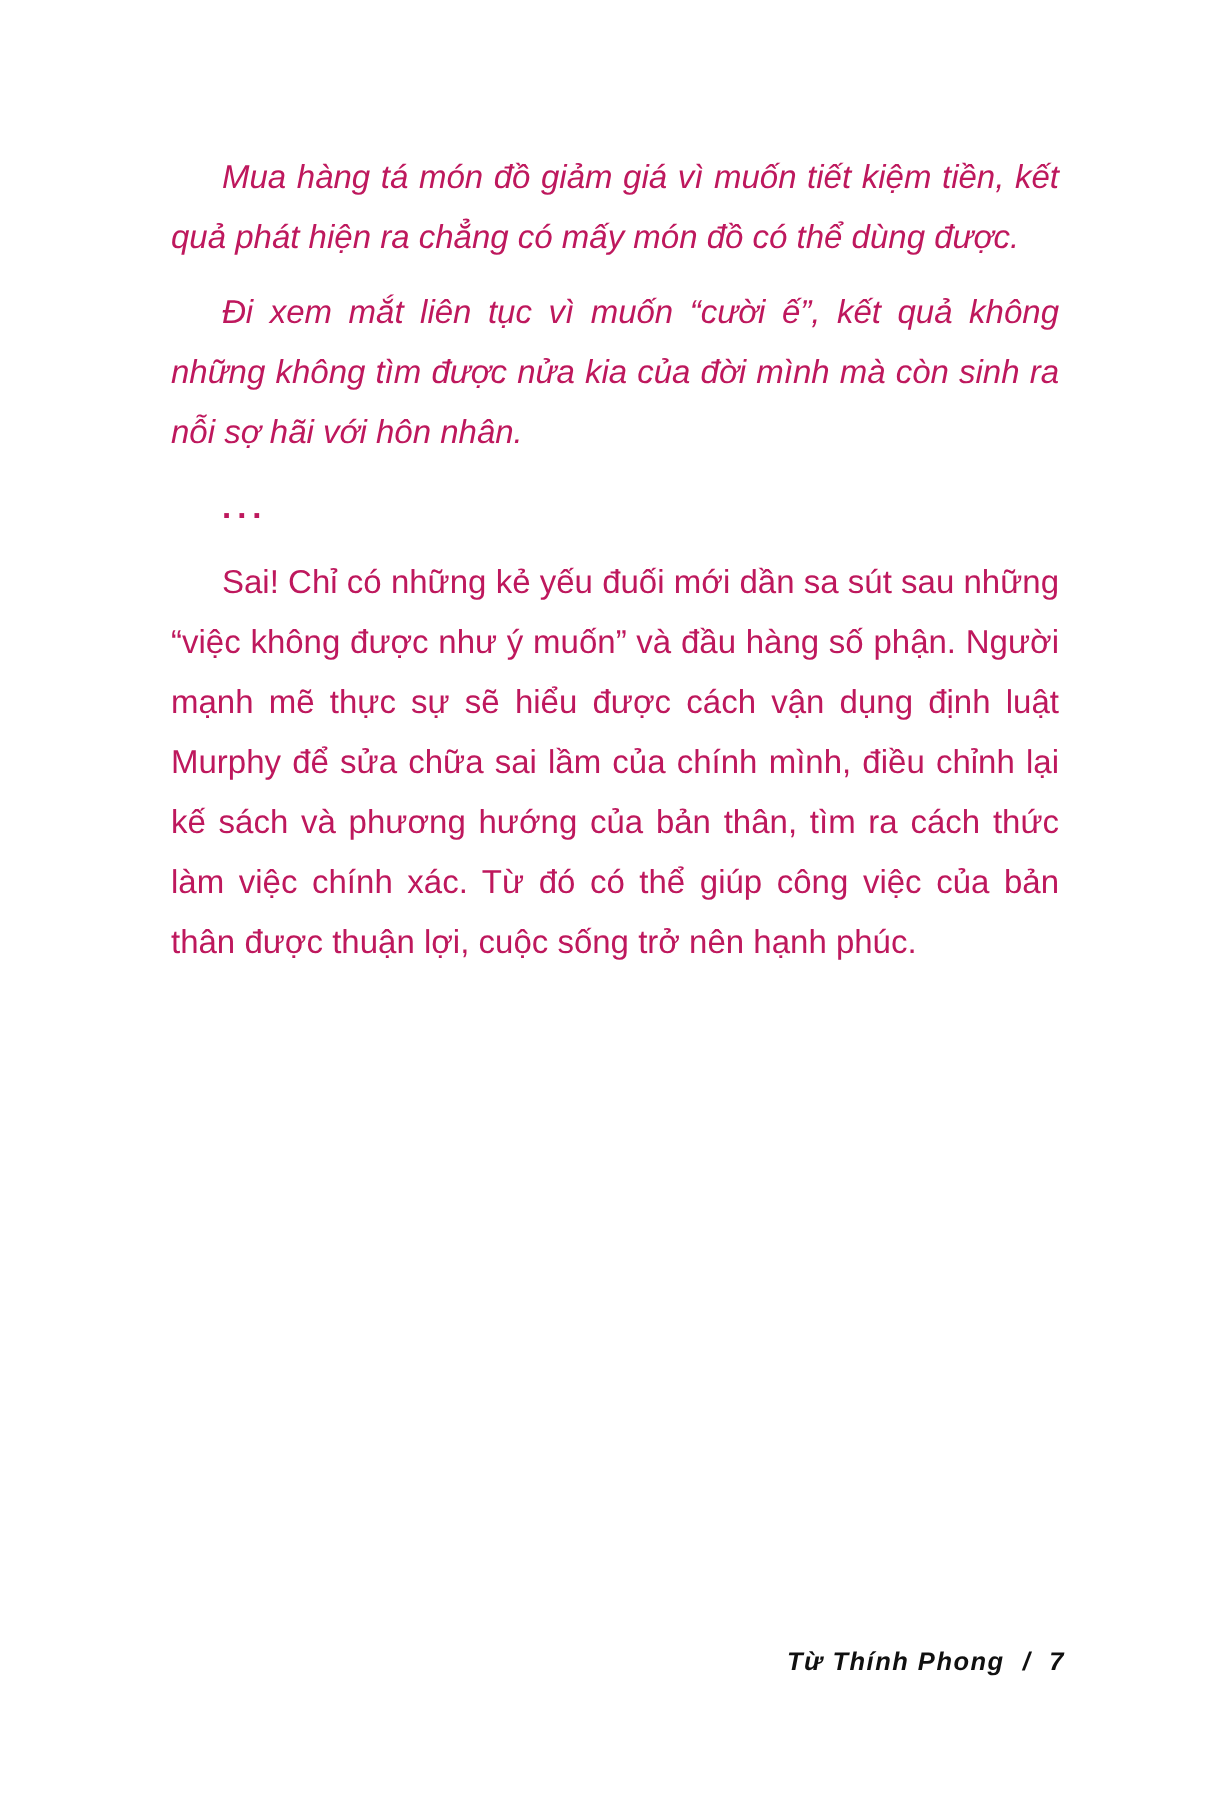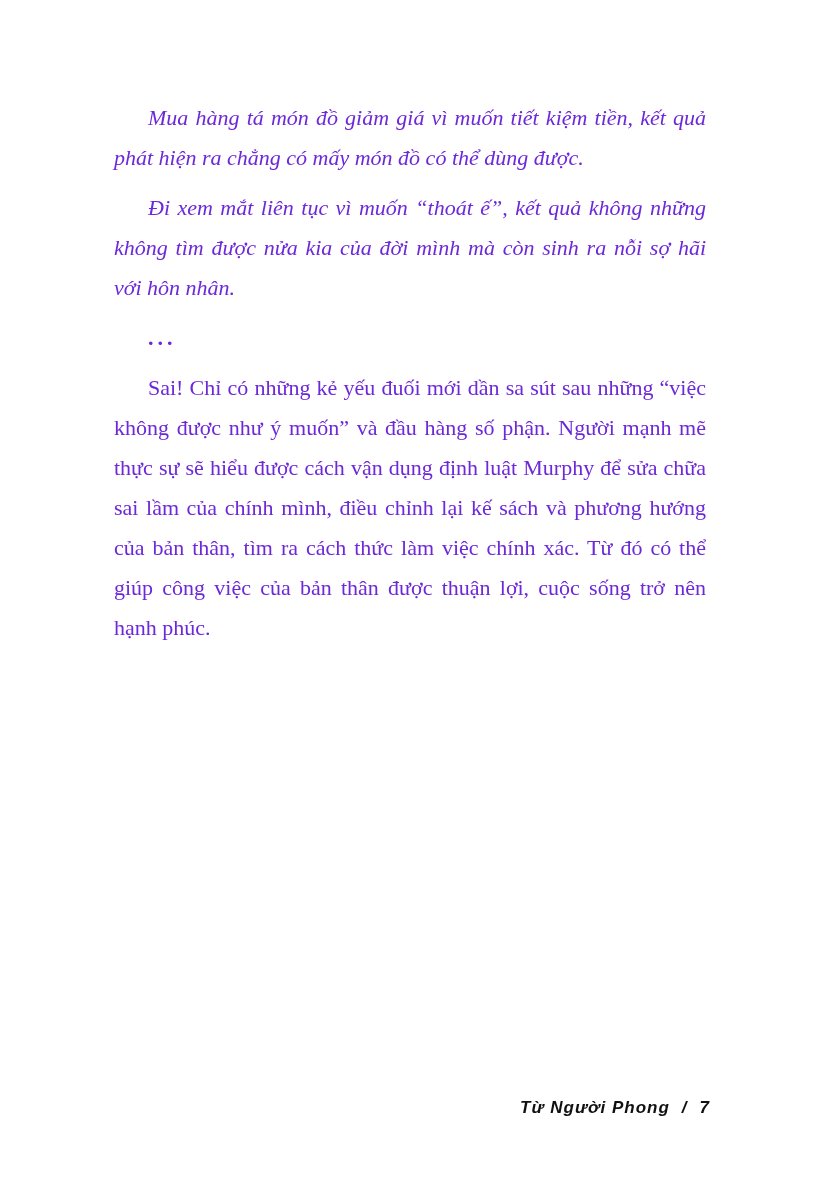--- a/index.html
+++ b/index.html
@@ -18,24 +18,24 @@
     inset: 0;
     background: #ffffff;
   }
   .text-block {
     position: absolute;
     left: 114px;
     top: 98px;
     width: 592px;
   }
   .para {
-    font-family: Liberation Serif, serif;
+    font-family: Liberation Sans, sans-serif;
     font-size: 22px;
     line-height: 40px;
-    color: #6d28d9;
+    color: #be185d;
     text-align: justify;
     text-indent: 34px;
     margin: 0 0 10px 0;
   }
   .para.italic {
     font-style: italic;
   }
   .para.ellipsis {
     text-align: left;
     letter-spacing: 4px;
@@ -57,21 +57,21 @@
     display: inline-block;
     margin: 0 12px;
   }
 </style>
 </head>
 <body>
 
 <div class="page">
   <main class="text-block">
     <p class="para italic">Mua hàng tá món đồ giảm giá vì muốn tiết kiệm tiền, kết quả phát hiện ra chẳng có mấy món đồ có thể dùng được.</p>
-    <p class="para italic">Đi xem mắt liên tục vì muốn “thoát ế”, kết quả không những không tìm được nửa kia của đời mình mà còn sinh ra nỗi sợ hãi với hôn nhân.</p>
+    <p class="para italic">Đi xem mắt liên tục vì muốn “cười ế”, kết quả không những không tìm được nửa kia của đời mình mà còn sinh ra nỗi sợ hãi với hôn nhân.</p>
     <p class="para ellipsis">...</p>
     <p class="para">Sai! Chỉ có những kẻ yếu đuối mới dần sa sút sau những “việc không được như ý muốn” và đầu hàng số phận. Người mạnh mẽ thực sự sẽ hiểu được cách vận dụng định luật Murphy để sửa chữa sai lầm của chính mình, điều chỉnh lại kế sách và phương hướng của bản thân, tìm ra cách thức làm việc chính xác. Từ đó có thể giúp công việc của bản thân được thuận lợi, cuộc sống trở nên hạnh phúc.</p>
   </main>
 
   <footer class="page-footer">
-    <span>Từ Người Phong</span><span class="sep">/</span><span>7</span>
+    <span>Từ Thính Phong</span><span class="sep">/</span><span>7</span>
   </footer>
 </div>
 
 </body></html>

